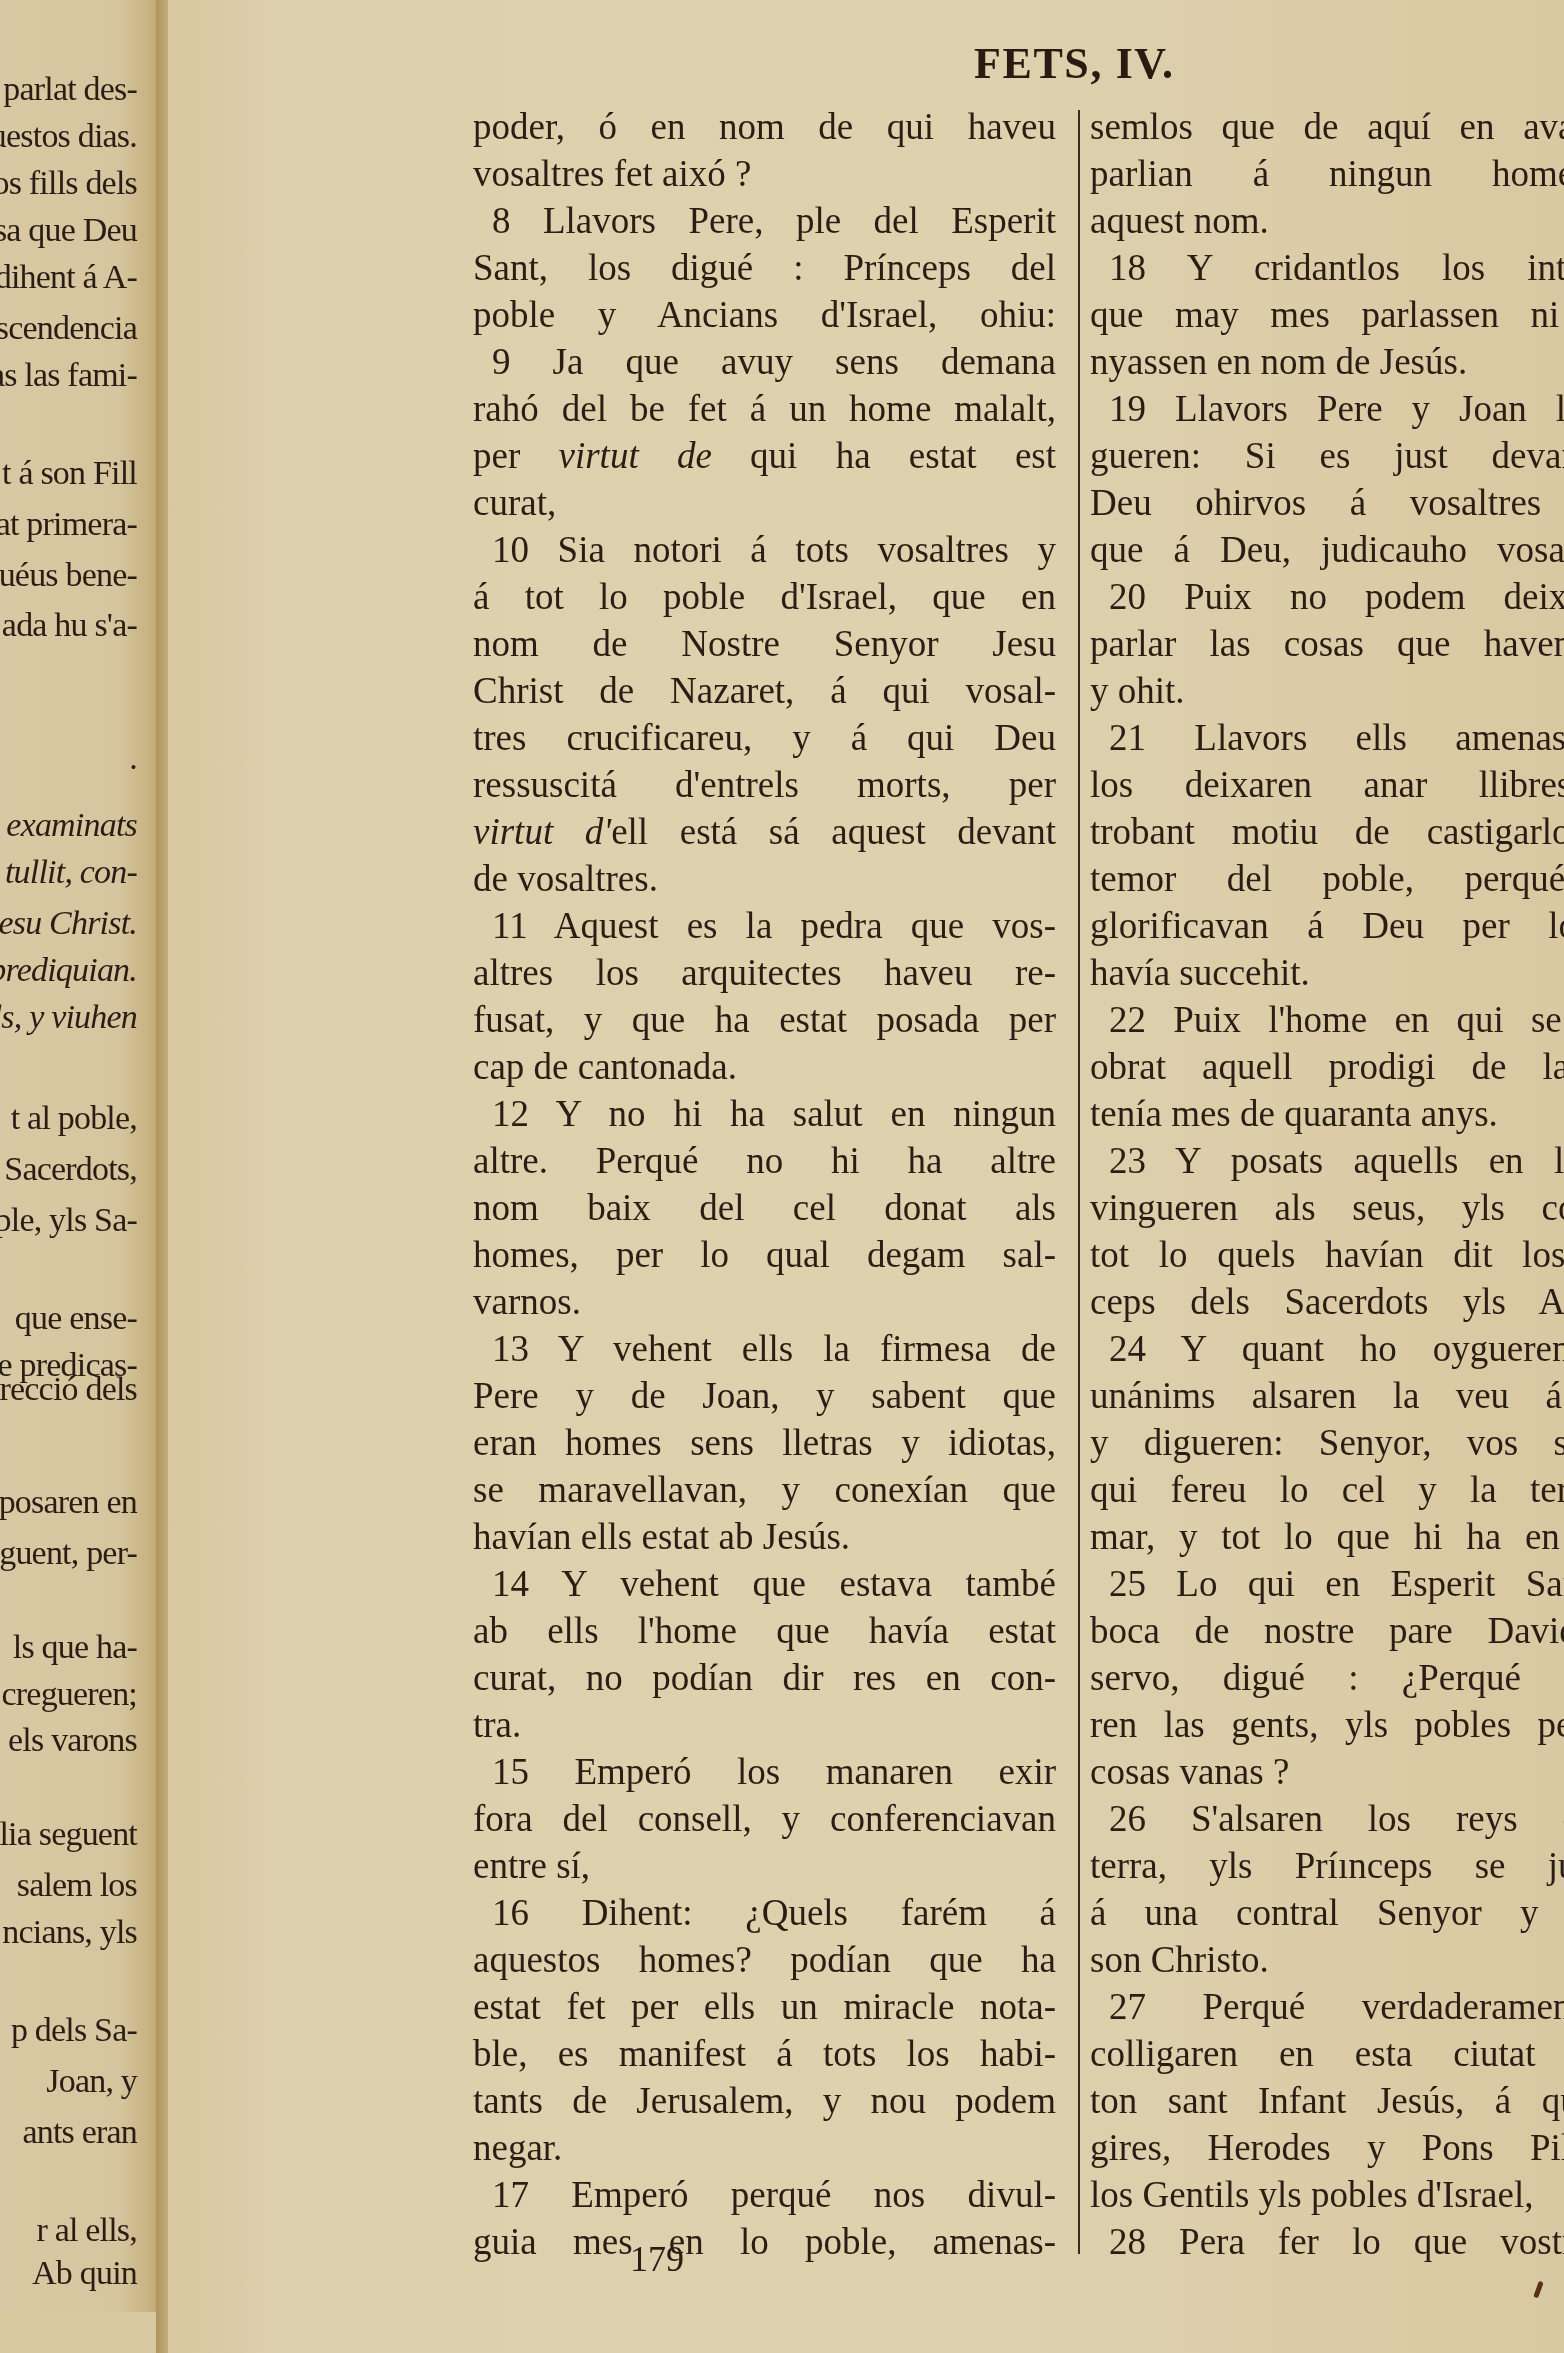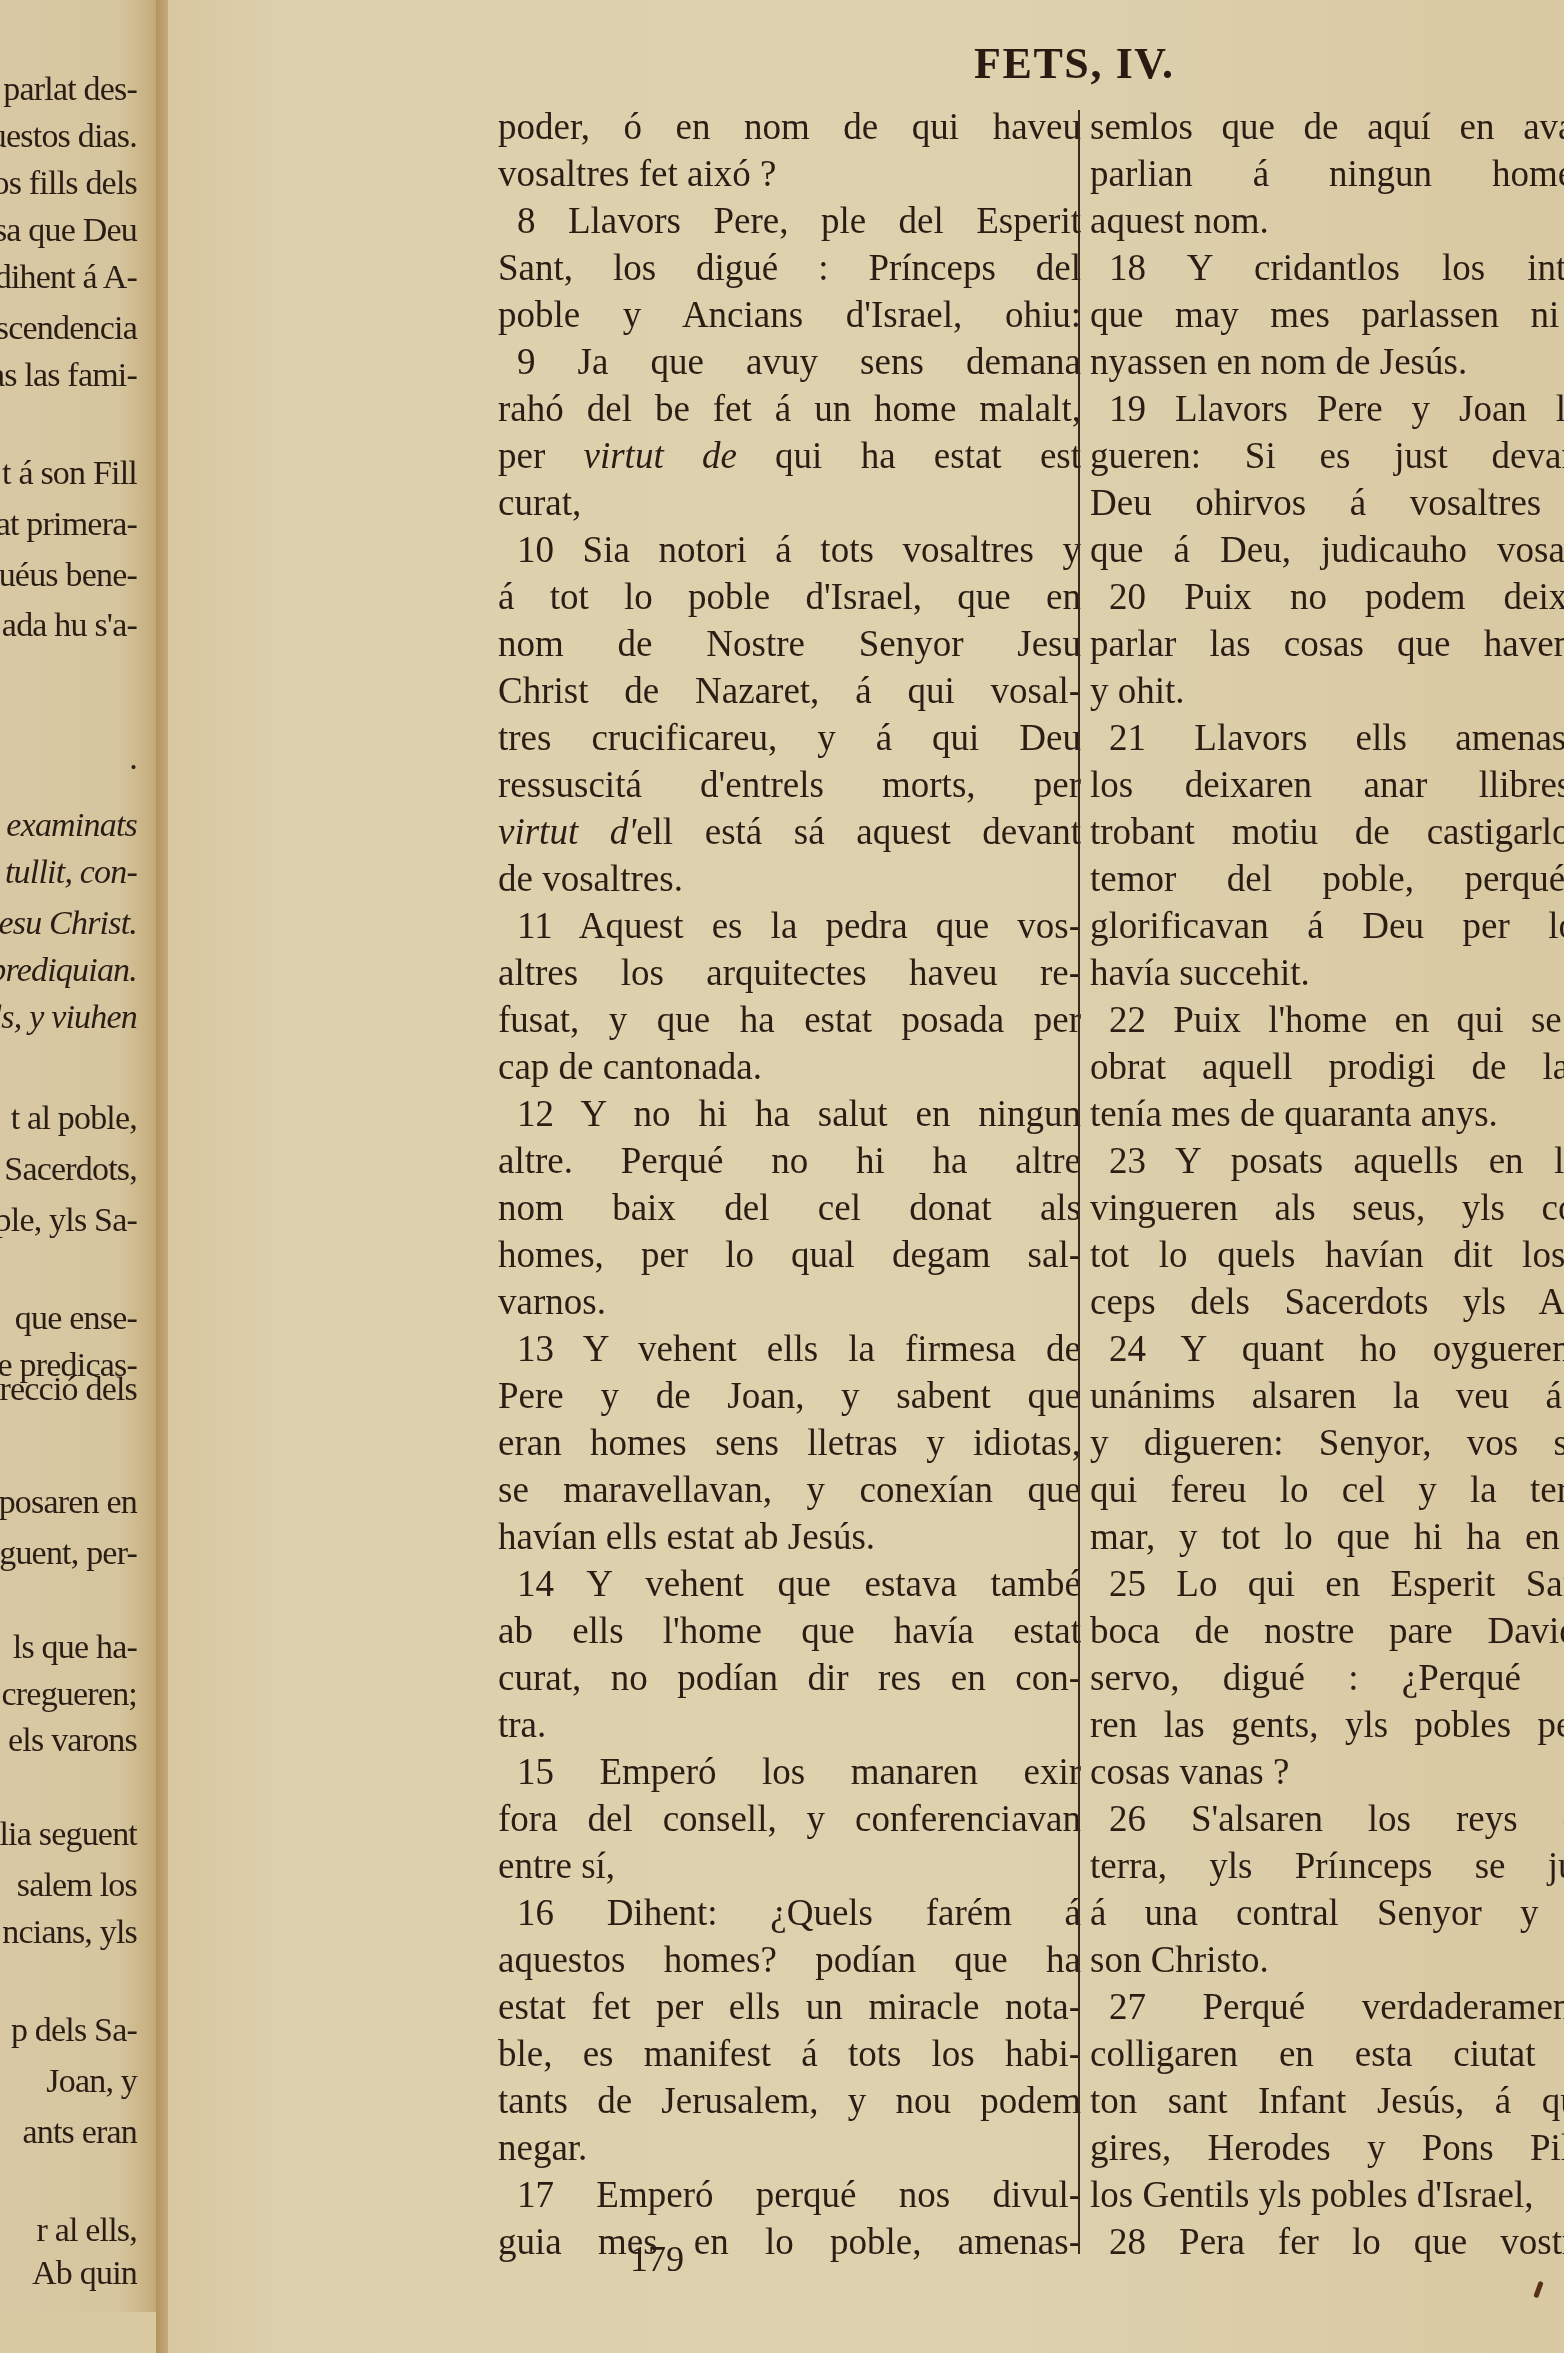--- a/index.html
+++ b/index.html
@@ -30,21 +30,21 @@
     position:absolute; left:168px; top:0; width:1397px; height:2354px;
     background:linear-gradient(90deg,#d8c7a0 0%,#ddd0ad 8%,#ddd1ae 60%,#d9c9a2 100%);
   }
   .running-head {
     position:absolute; left:806px; top:38px;
     font-size:44px; font-weight:bold; letter-spacing:1.6px; color:#2a1b12;
   }
   .col {
     position:absolute; top:103px; font-size:37px; line-height:47px;
   }
-  .col-left { left:305px; width:583px;margin-left:25px; }
+  .col-left { left:305px; width:583px; }
   .col-right { left:922px; width:579px; }
   .line { display:block; white-space:nowrap; text-align:justify; text-align-last:justify; height:47px; }
   .line.last { text-align-last:left; }
   .line.indent { padding-left:19px; }
   .it { font-style:italic; }
   .divider {
     position:absolute; left:910px; top:110px; width:1.6px; height:2144px;
     background:#3a2a1e;
   }
   .page-number {

